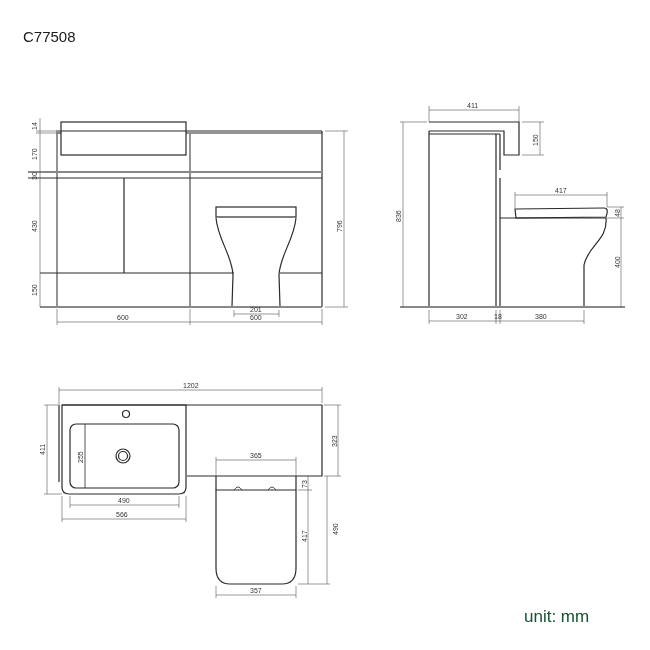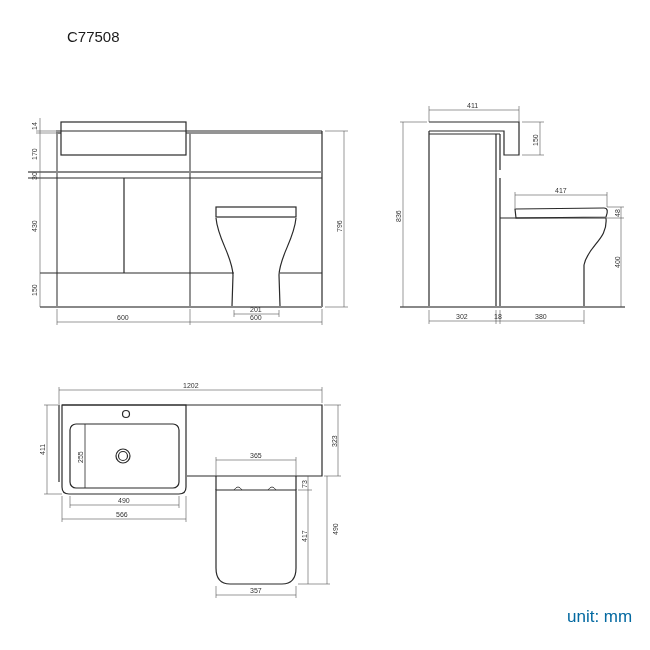--- a/index.html
+++ b/index.html
@@ -1,18 +1,18 @@
 <!DOCTYPE html>
 <html><head>
   <meta charset="utf-8">
   <style>
     html, body { margin: 0; padding: 0; background: #ffffff; }
     body { width: 650px; height: 650px; position: relative; overflow: hidden; font-family: "Liberation Sans", sans-serif; }
-    .code { position: absolute; left: 23px; top: 28px; font-size: 15px; color: #1a1a1a; margin-left: 44px; }
-    .unit { position: absolute; left: 567px; top: 607px; font-size: 17px; color: #0369a1; }
+    .code { position: absolute; left: 23px; top: 28px; font-size: 15px; color: #1a1a1a; }
+    .unit { position: absolute; left: 524px; top: 607px; font-size: 17px; color: #14532d; }
     svg { position: absolute; left: 0; top: 0; }
     svg text { font-family: "Liberation Sans", sans-serif; font-size: 7px; fill: #333; }
     .ln { stroke: #2a2a2a; stroke-width: 1.2; fill: none; }
     .lnt { stroke: #2a2a2a; stroke-width: 0.8; fill: none; }
     .gry { stroke: #888; stroke-width: 1.8; fill: none; }
     .dim { stroke: #555; stroke-width: 0.6; fill: none; }
   </style>
 </head>
 <body>
 

